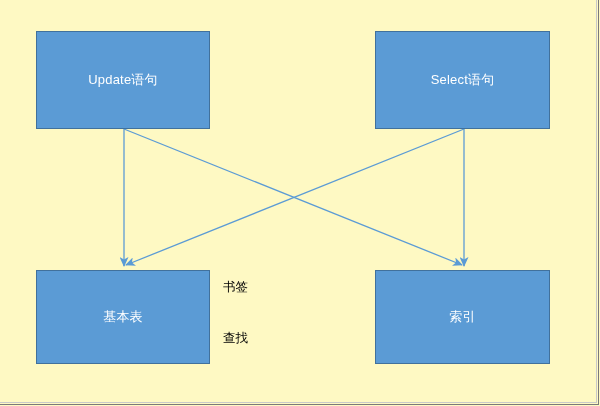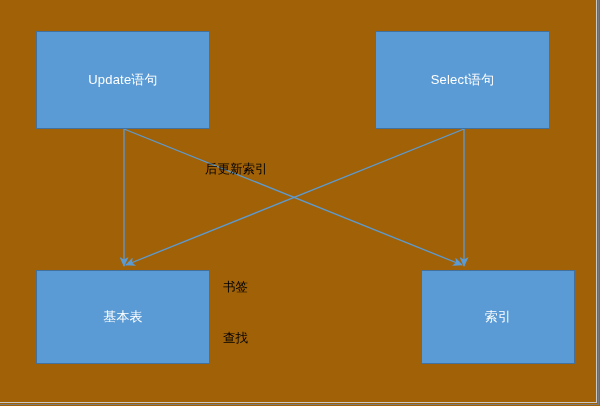--- a/index.html
+++ b/index.html
@@ -4,21 +4,21 @@
 <style>
   html, body {
     margin: 0;
     padding: 0;
     background: #ffffff;
   }
   #canvas {
     position: relative;
     width: 600px;
     height: 406px;
-    background: #a16207;
+    background: #fef9c3;
     overflow: hidden;
     font-family: "Liberation Sans", "DejaVu Sans", sans-serif;
   }
   
   #frame {
     position: absolute;
     left: 0; top: 0;
     width: 599px;
     height: 405px;
     border-right: 1px solid #7a7a7a;
@@ -90,28 +90,27 @@
   </div>
 
   <div class="node" style="left:375px; top:31px; width:175px; height:98px;">
     <span>Select语句</span>
   </div>
 
   <div class="node" style="left:36px; top:270px; width:174px; height:94px;">
     <span>基本表</span>
   </div>
 
-  <div class="node" style="left:375px; top:270px; width:154px; height:94px;margin-left:46px;">
+  <div class="node" style="left:375px; top:270px; width:175px; height:94px;">
     <span>索引</span>
   </div>
 
 
 
   <div class="edge-label" style="left:205px; top:127px;">
-    <div>后更新索引</div>
   </div>
 
   <div class="edge-label" style="left:215px; top:245px;margin-left:8px;">
     <div>书签</div>
     <div>查找</div>
   </div>
 
   <div id="frame-inner"></div>
   <div id="frame"></div>
 </div>

